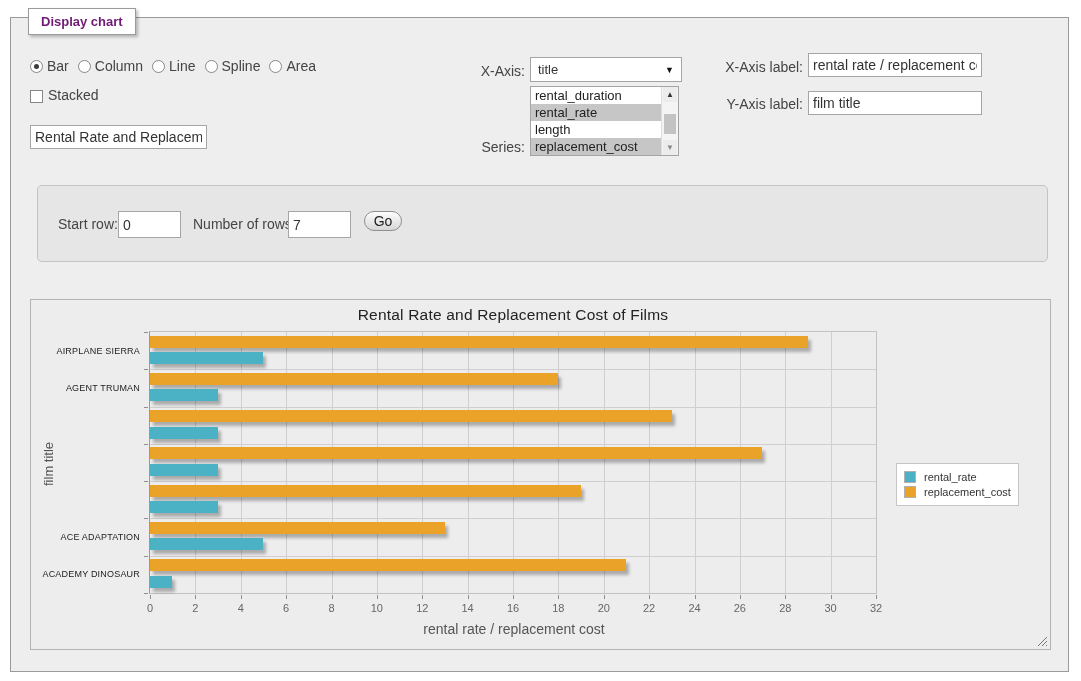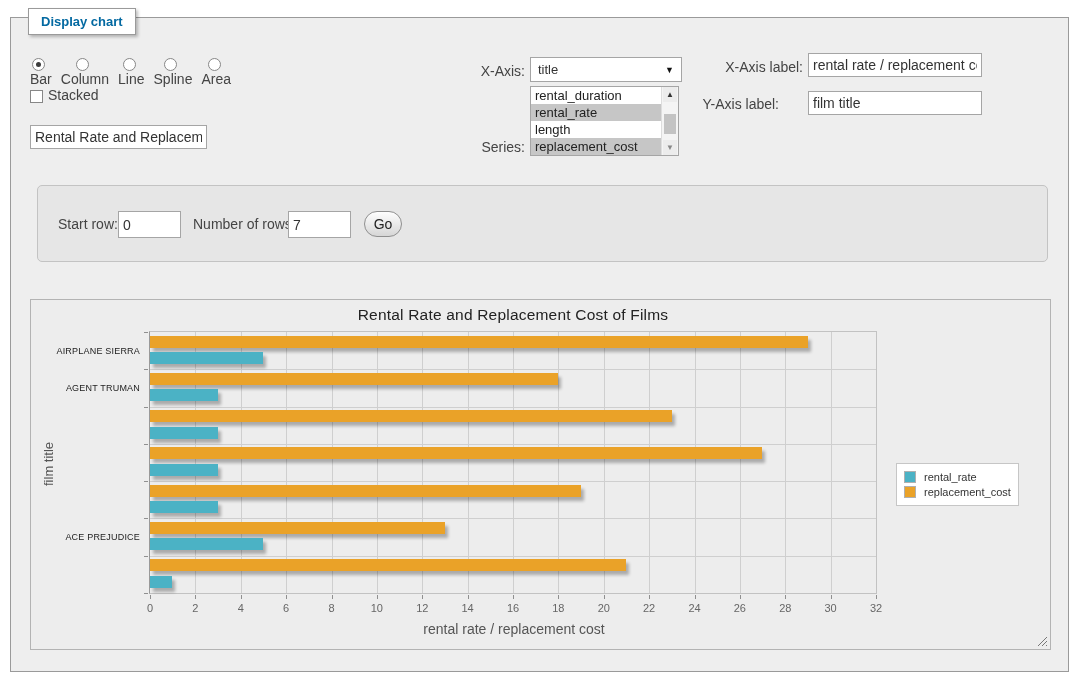--- a/index.html
+++ b/index.html
@@ -8,40 +8,40 @@
     position:relative; width:1081px; height:681px; overflow:hidden;
     background:#fff; font-family:"Liberation Sans", sans-serif; color:#444;
   }
   .fieldset {
     position:absolute; left:10px; top:17px; width:1059px; height:655px;
     background:#eeeeee; border:1px solid #9a9a9a;
   }
   .legend-box {
     position:absolute; left:28px; top:8px; z-index:5;
     background:#fff; border:1px solid #9a9a9a; padding:5px 12px;
-    font-size:13px; font-weight:bold; color:#0369a1;
+    font-size:13px; font-weight:bold; color:#701a75;
     box-shadow:2px 2px 3px rgba(0,0,0,.25);
   }
   
   .chart-type-row { position:absolute; left:30px; top:58px; display:flex; align-items:center; font-size:14px; color:#444; }
-  .radio-item { display:inline-flex; align-items:center; margin-right:9px; cursor:default;flex-direction:column; }
+  .radio-item { display:inline-flex; align-items:center; margin-right:9px; cursor:default; }
   .radio { width:13px; height:13px; border:1px solid #878787; border-radius:50%; background:#fff; margin-right:4px; position:relative; flex:0 0 auto; }
   .radio.checked::after { content:""; position:absolute; left:3px; top:3px; width:5px; height:5px; border-radius:50%; background:#3c3c3c; }
   .stacked-row { position:absolute; left:30px; top:87px; display:flex; align-items:flex-end; font-size:14px; color:#444; }
   .checkbox { width:13px; height:13px; border:1px solid #878787; background:#fff; margin-right:5px; flex:0 0 auto; }
   input.text {
     position:absolute; border:1px solid #a5a5a5; background:#fff;
     font-family:"Liberation Sans", sans-serif; font-size:14px; color:#333; padding:1px 4px;
   }
   #title-input { left:30px; top:125px; width:177px; height:24px; }
   .form-label { position:absolute; font-size:14px; color:#444; width:100px; text-align:right; white-space:nowrap; }
   #xaxis-label-txt { left:425px; top:63px; }
   #series-label-txt { left:425px; top:139px; }
   #xlab-label-txt { left:701px; top:59px; width:102px; }
-  #ylab-label-txt { left:677px; top:96px; width:102px; }
+  #ylab-label-txt { left:701px; top:96px; width:102px; }
   .xaxis-select {
     position:absolute; left:530px; top:57px; width:152px; height:25px;
     background:#fff; border:1px solid #a5a5a5; font-size:13px; color:#333;
     display:flex; align-items:center; justify-content:space-between; padding:0 7px; cursor:default;
   }
   .dd-arrow { font-size:9px; color:#111; }
   #xlab-input { left:808px; top:53px; width:174px; height:24px; }
   #ylab-input { left:808px; top:91px; width:174px; height:24px; }
   .series-listbox {
     position:absolute; left:530px; top:86px; width:149px; height:70px;
@@ -60,21 +60,21 @@
     position:absolute; left:37px; top:185px; width:1011px; height:77px;
     background:#e6e6e6; border:1px solid #c3c3c3; border-radius:5px;
   }
   .rows-box .form-label { width:auto; text-align:left; }
   #start-label { left:20px; top:30px; }
   #rows-label { left:155px; top:30px; }
   #start-input { left:80px; top:25px; width:63px; height:27px; }
   #rows-input { left:250px; top:25px; width:63px; height:27px; }
   .rows-box input.text { position:absolute; }
   .go-btn {
-    position:absolute; left:326px; top:25px; width:38px; height:26px;
+    position:absolute; left:326px; top:25px; width:38px; height:20px;
     border:1px solid #8f8f8f; border-radius:13px;
     background:linear-gradient(#fefefe,#d6d6d6);
     font-family:"Liberation Sans", sans-serif; font-size:14px; color:#222; text-align:center; cursor:default;
   }
   
   .chart-box {
     position:absolute; left:30px; top:299px; width:1021px; height:351px;
     background:#ededed; border:1px solid #b3b3b3;
   }
   .chart-title {
@@ -259,23 +259,24 @@
         <div class="bar" style="top: 20px; width: 113.211px; background: rgb(75, 178, 197);"></div>
         <div class="cat-label" style="top: 37.2857px; height: 37.2857px;">AGENT TRUMAN</div>
         <div class="bar" style="top: 40.7857px; width: 408.148px; background: rgb(234, 162, 40);"></div>
         <div class="bar" style="top: 57.2857px; width: 67.8356px; background: rgb(75, 178, 197);"></div>
         <div class="bar" style="top: 78.0714px; width: 521.586px; background: rgb(234, 162, 40);"></div>
         <div class="bar" style="top: 94.5714px; width: 67.8356px; background: rgb(75, 178, 197);"></div>
         <div class="bar" style="top: 115.357px; width: 612.336px; background: rgb(234, 162, 40);"></div>
         <div class="bar" style="top: 131.857px; width: 67.8356px; background: rgb(75, 178, 197);"></div>
         <div class="bar" style="top: 152.643px; width: 430.836px; background: rgb(234, 162, 40);"></div>
         <div class="bar" style="top: 169.143px; width: 67.8356px; background: rgb(75, 178, 197);"></div>
-        <div class="cat-label" style="top: 186.429px; height: 37.2857px;">ACE PREJUDICE</div>
+        <div class="cat-label" style="top: 186.429px; height: 37.2857px;">ACE ADAPTATION</div>
         <div class="bar" style="top: 189.929px; width: 294.711px; background: rgb(234, 162, 40);"></div>
         <div class="bar" style="top: 206.429px; width: 113.211px; background: rgb(75, 178, 197);"></div>
+        <div class="cat-label" style="top: 223.714px; height: 37.2857px;">ACADEMY DINOSAUR</div>
         <div class="bar" style="top: 227.214px; width: 476.211px; background: rgb(234, 162, 40);"></div>
         <div class="bar" style="top: 243.714px; width: 22.4606px; background: rgb(75, 178, 197);"></div>
       </div>
     <div class="chart-legend" id="chart-legend">
         <div class="legend-row">
           <span class="legend-swatch" style="background: rgb(75, 178, 197);"></span>
           <span class="legend-label">rental_rate</span>
         </div>
         <div class="legend-row">
           <span class="legend-swatch" style="background: rgb(234, 162, 40);"></span>

